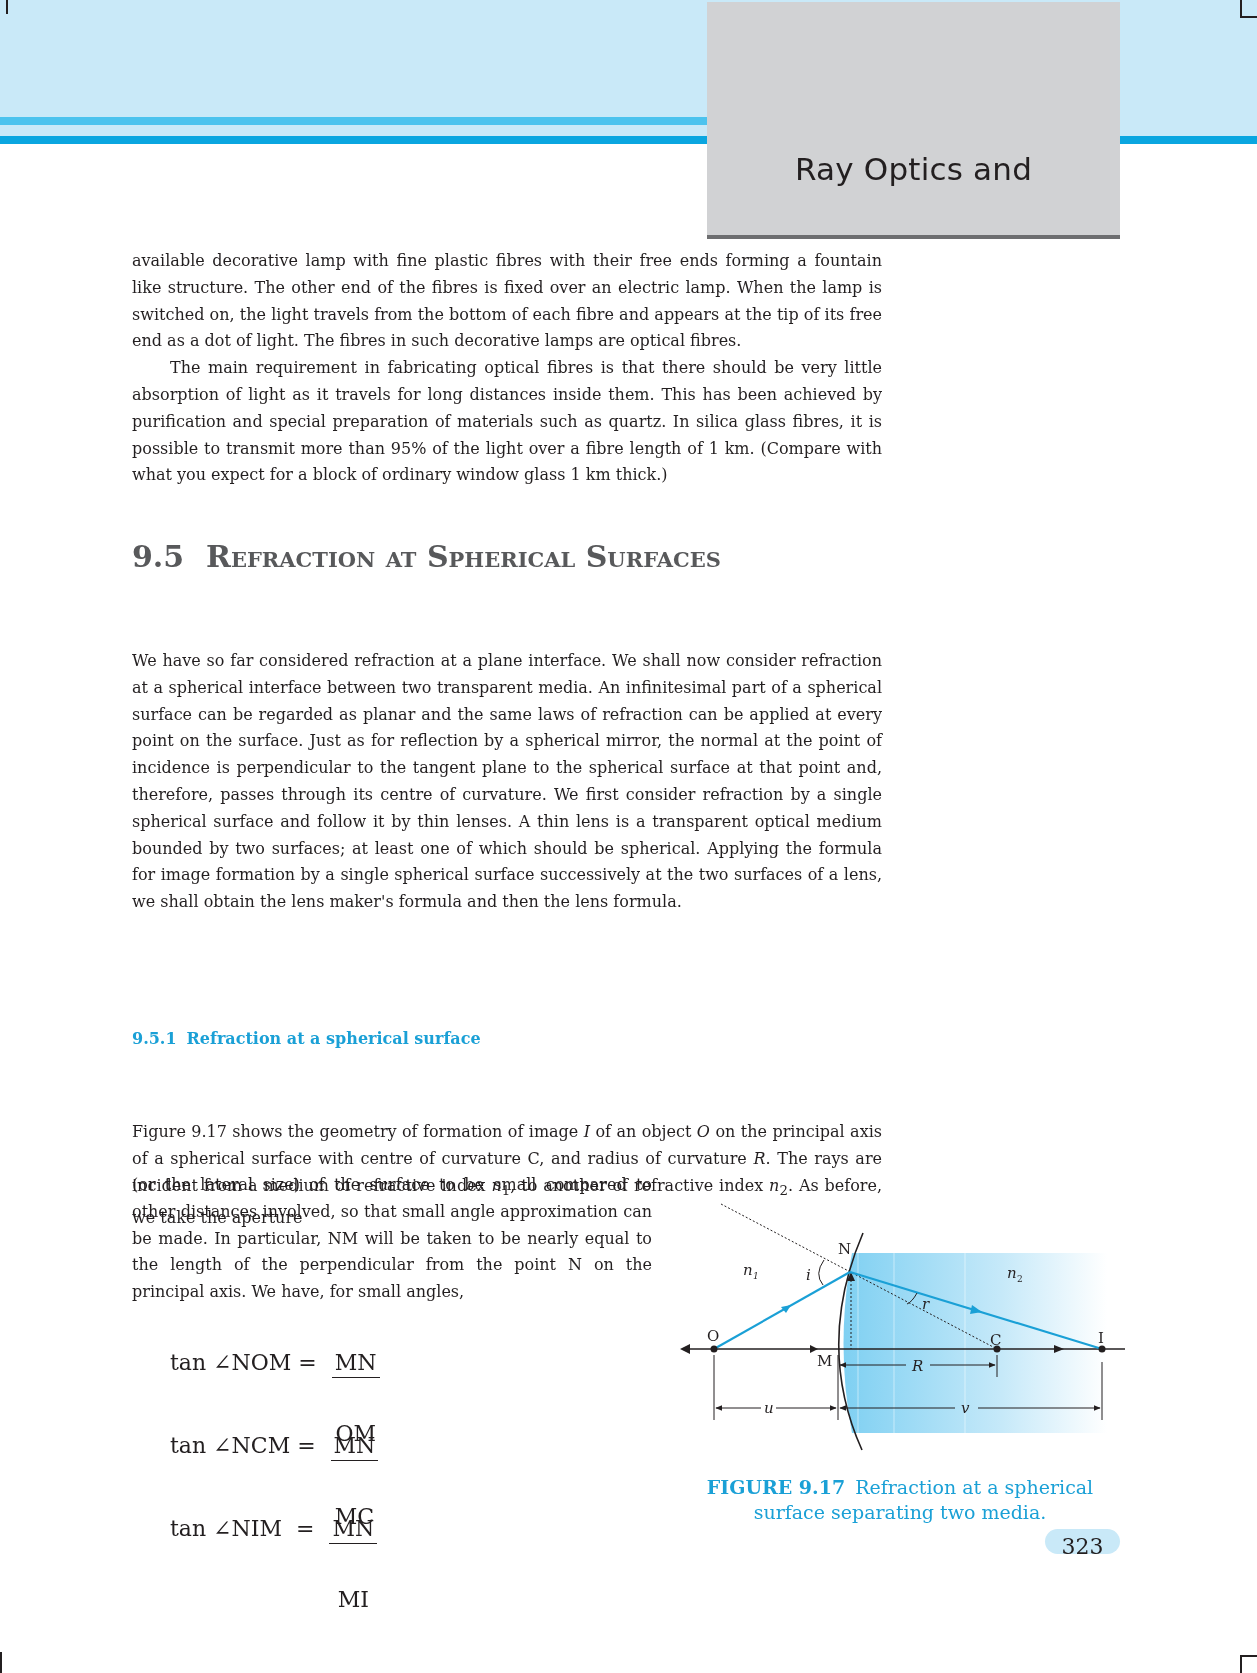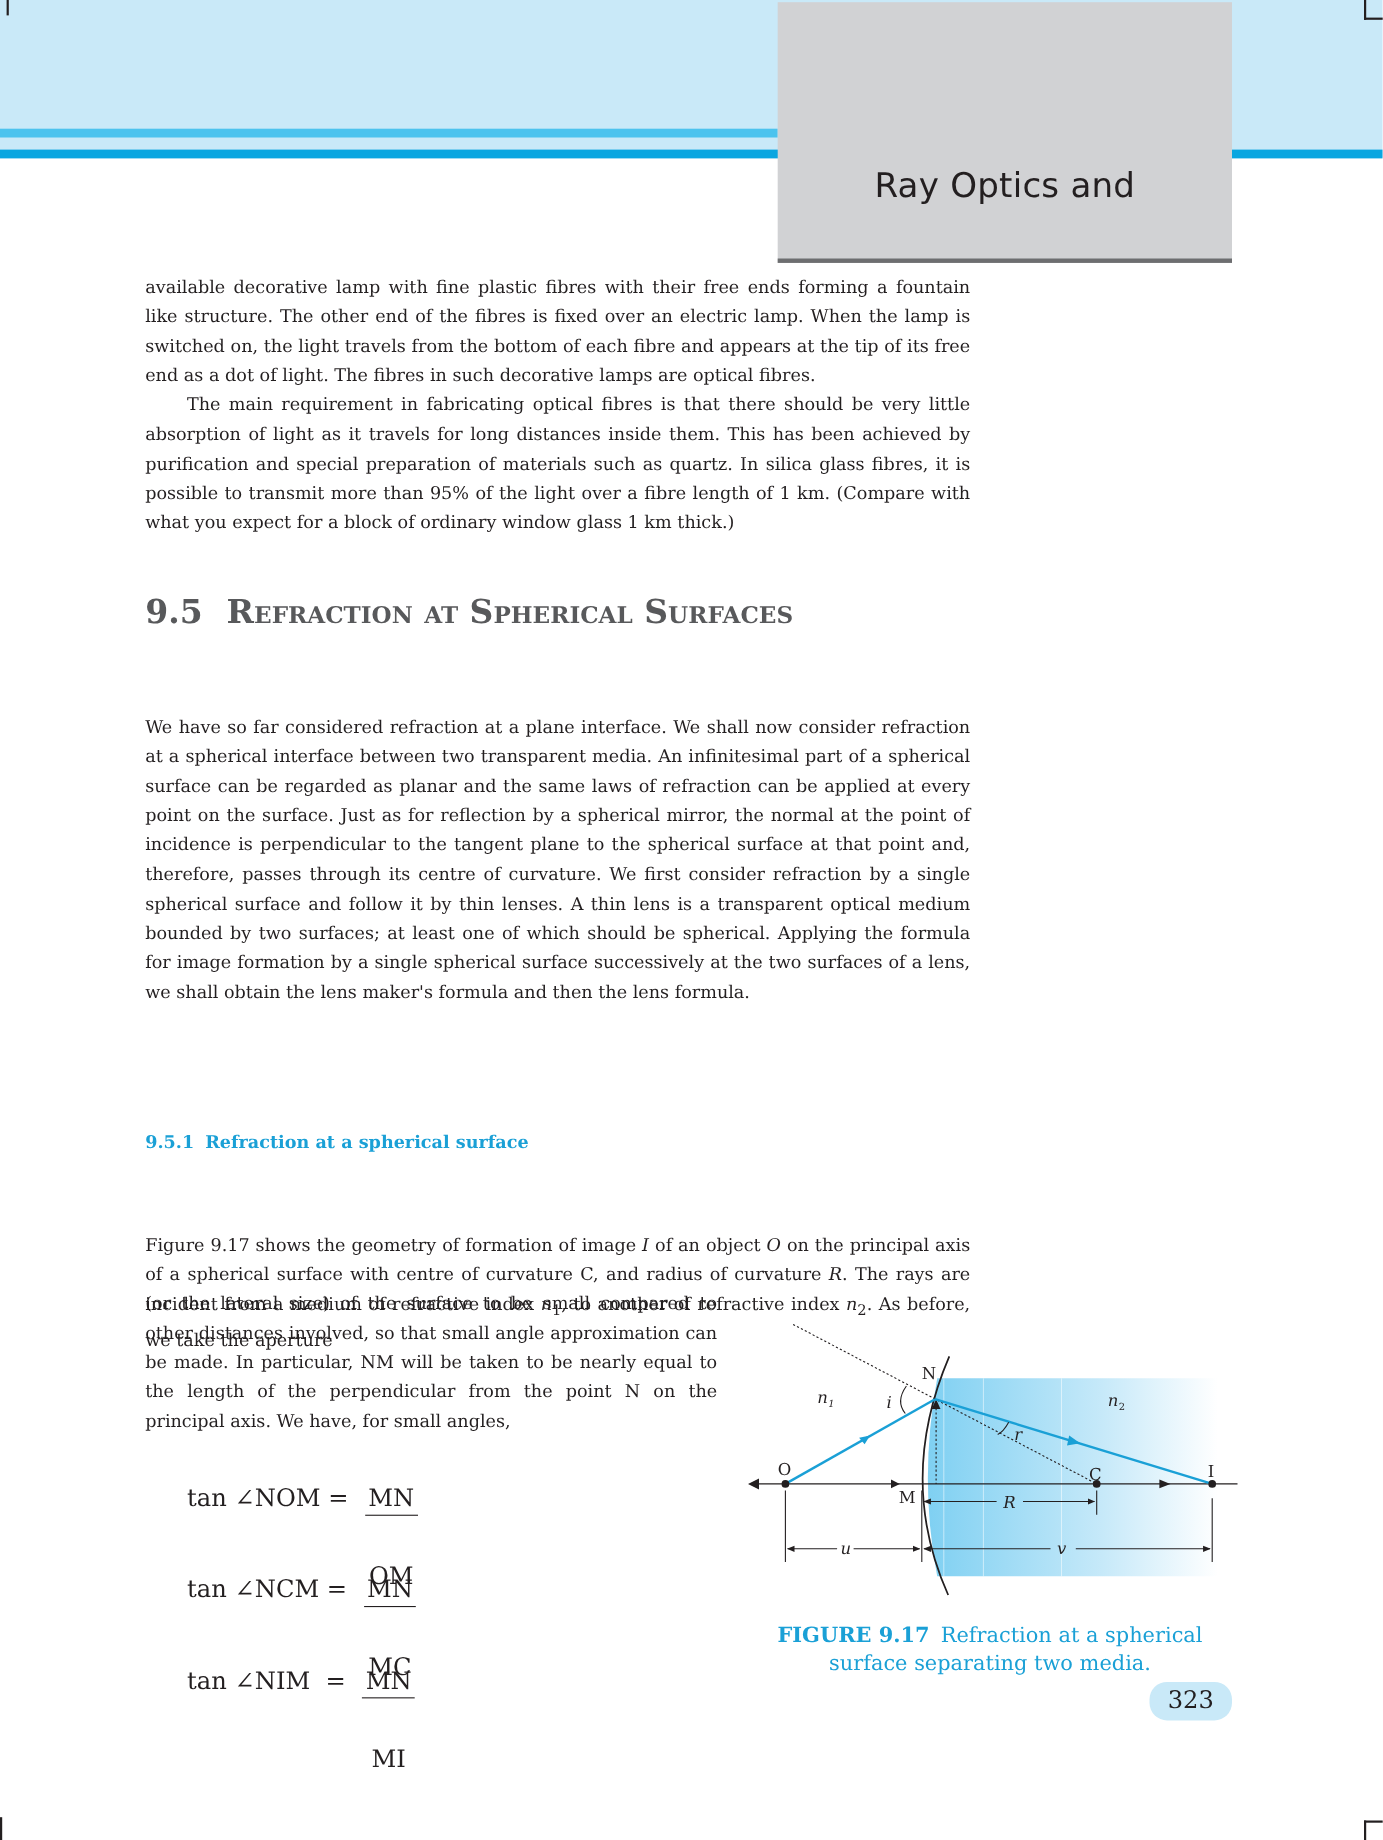--- a/index.html
+++ b/index.html
@@ -51,21 +51,21 @@
   .frac .num { border-bottom: 1.5px solid #231f20; padding: 0 3px 2px; }
   .frac .den { padding: 3px 3px 0; }
 
   .figure { position: absolute; left: 660px; top: 1190px; width: 470px; height: 275px; }
   .caption {
     position: absolute; left: 690px; top: 1475px; width: 420px; text-align: center;
     color: #1aa0d6; font-size: 19px; line-height: 25px;
   }
   .caption-label { font-weight: bold; margin-right: 10px; margin-top: 40px; }
   .page-num {
-    position: absolute; left: 1045px; top: 1529px; width: 75px; height: 35px; background: #c9e9f8;
+    position: absolute; left: 1045px; top: 1529px; width: 75px; height: 25px; background: #c9e9f8;
     font-size: 22px; line-height: 35px; text-align: center; color: #231f20; border-radius: 16px;
   }
   i { font-style: italic; }
 </style>
 </head>
 <body>
 
 <div class="header-band"></div>
 <div class="stripe-light"></div>
 <div class="stripe-dark"></div>

